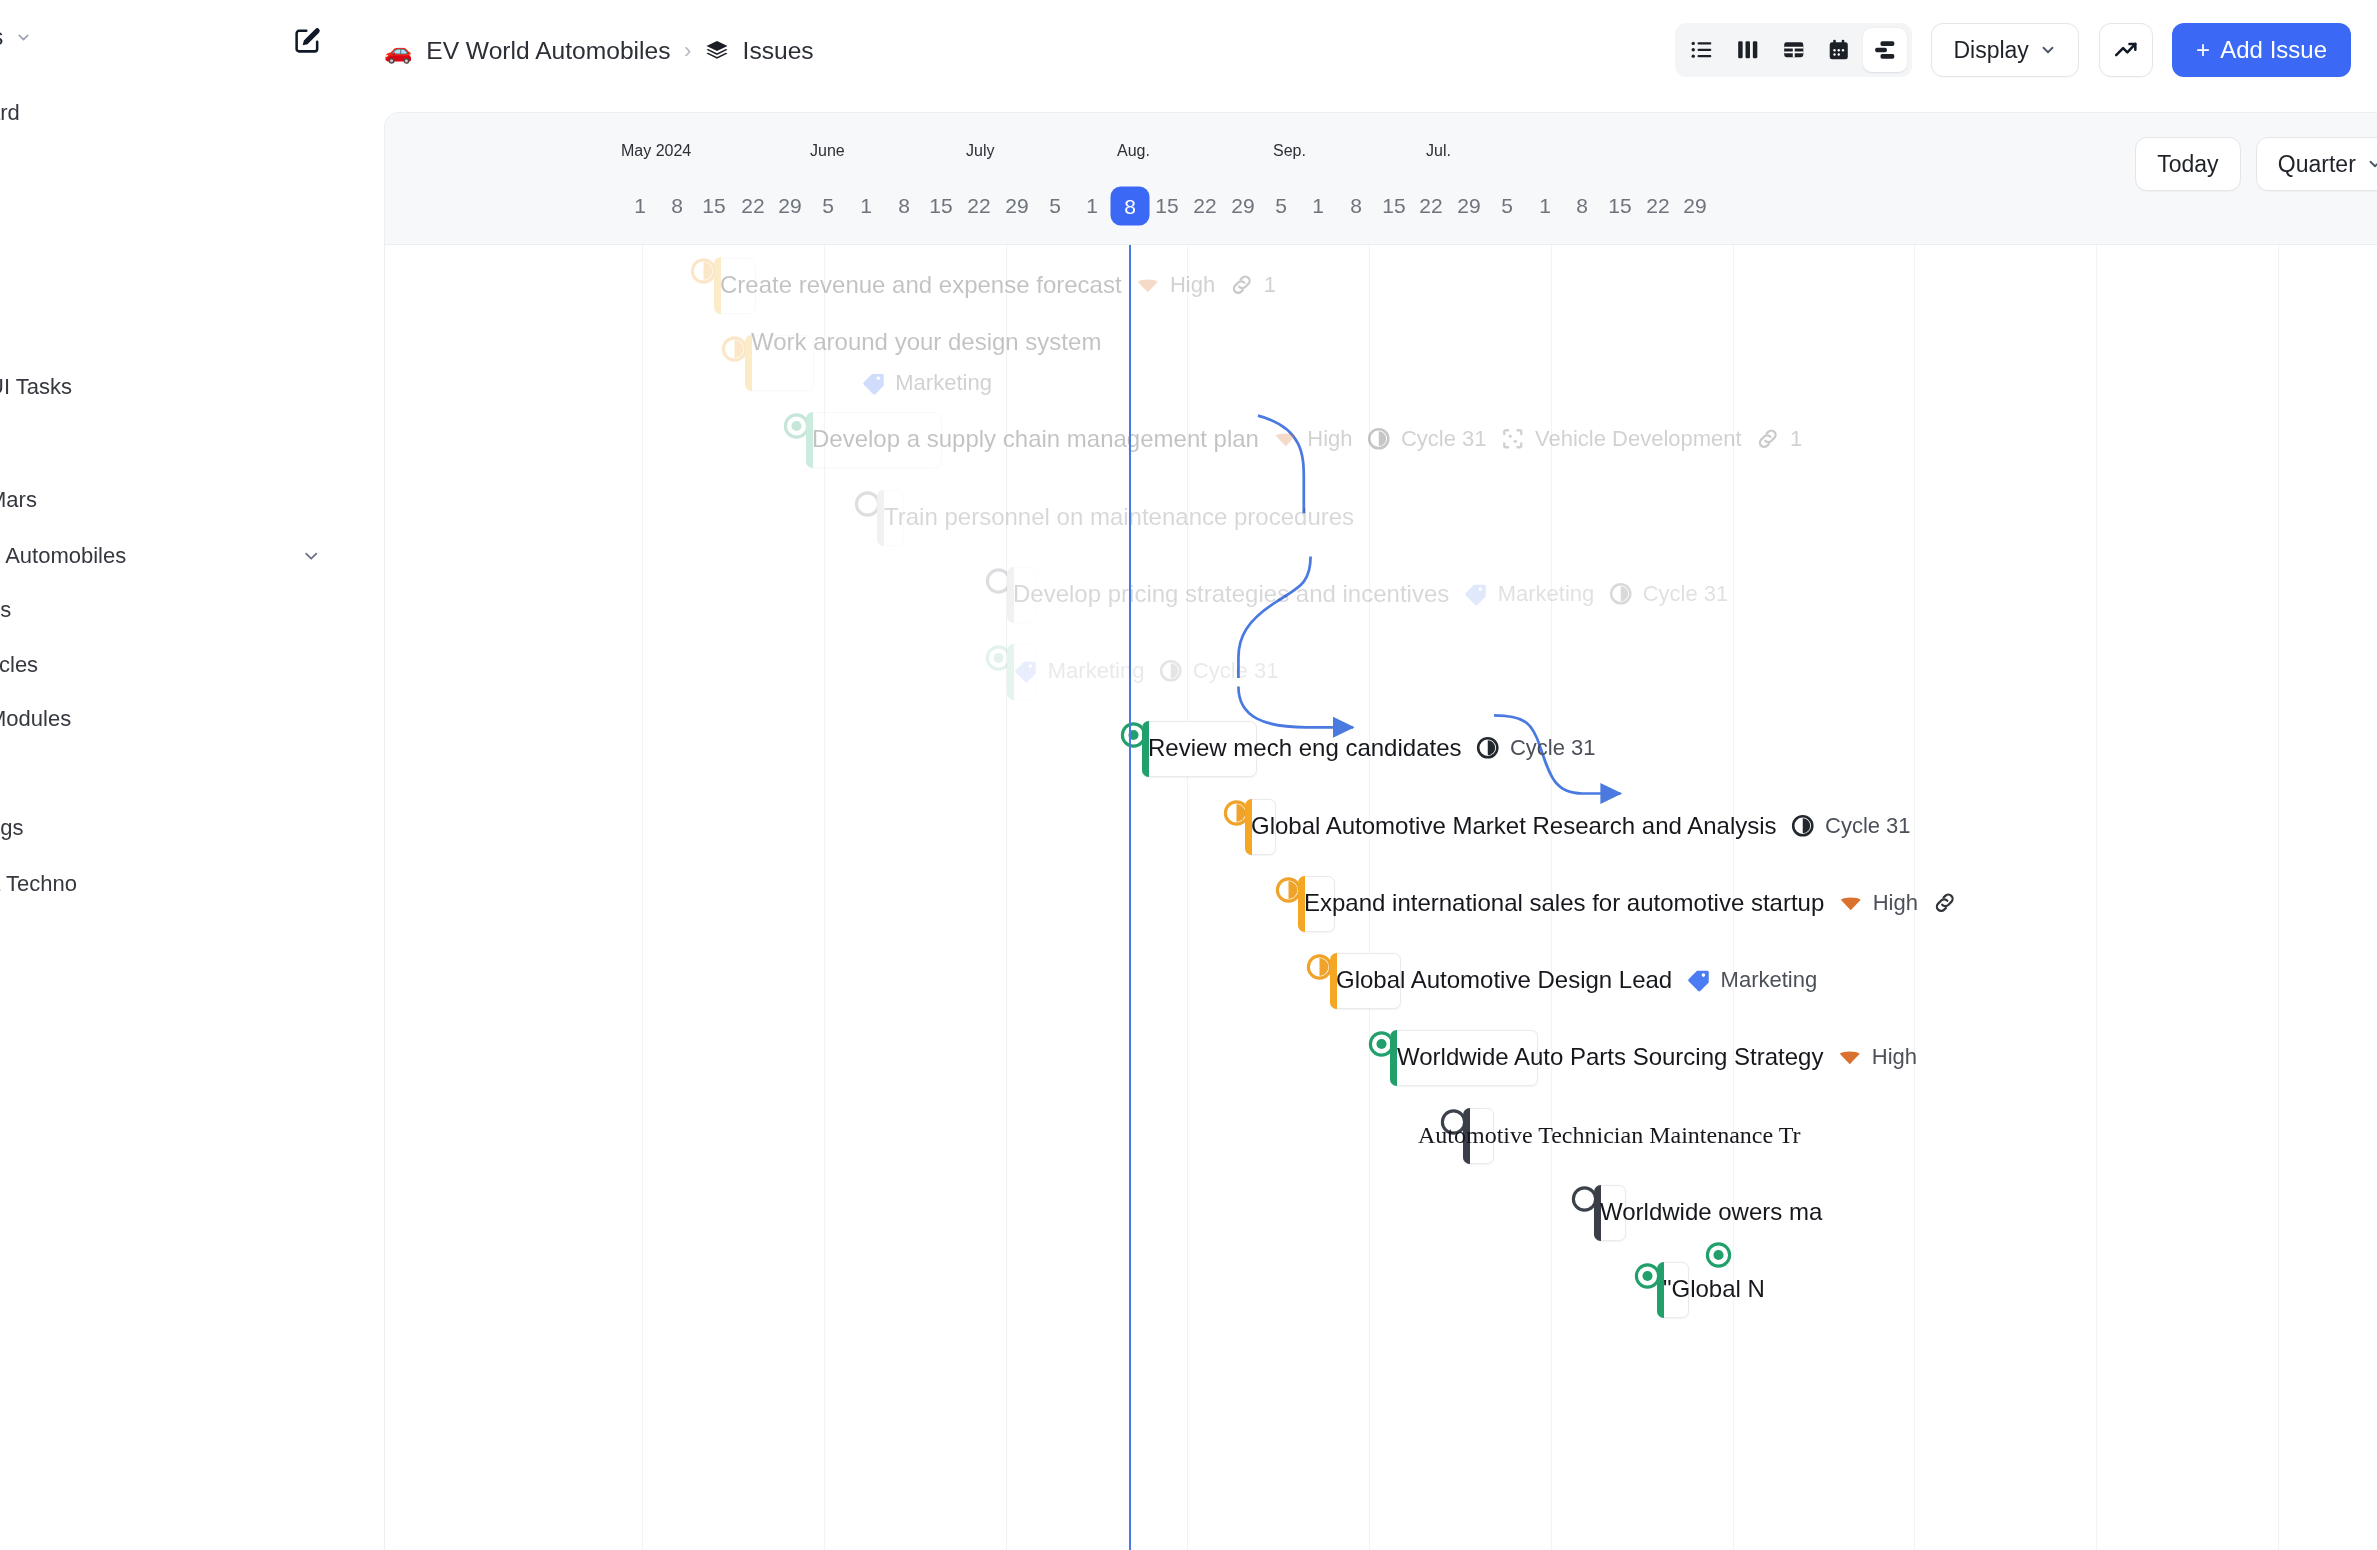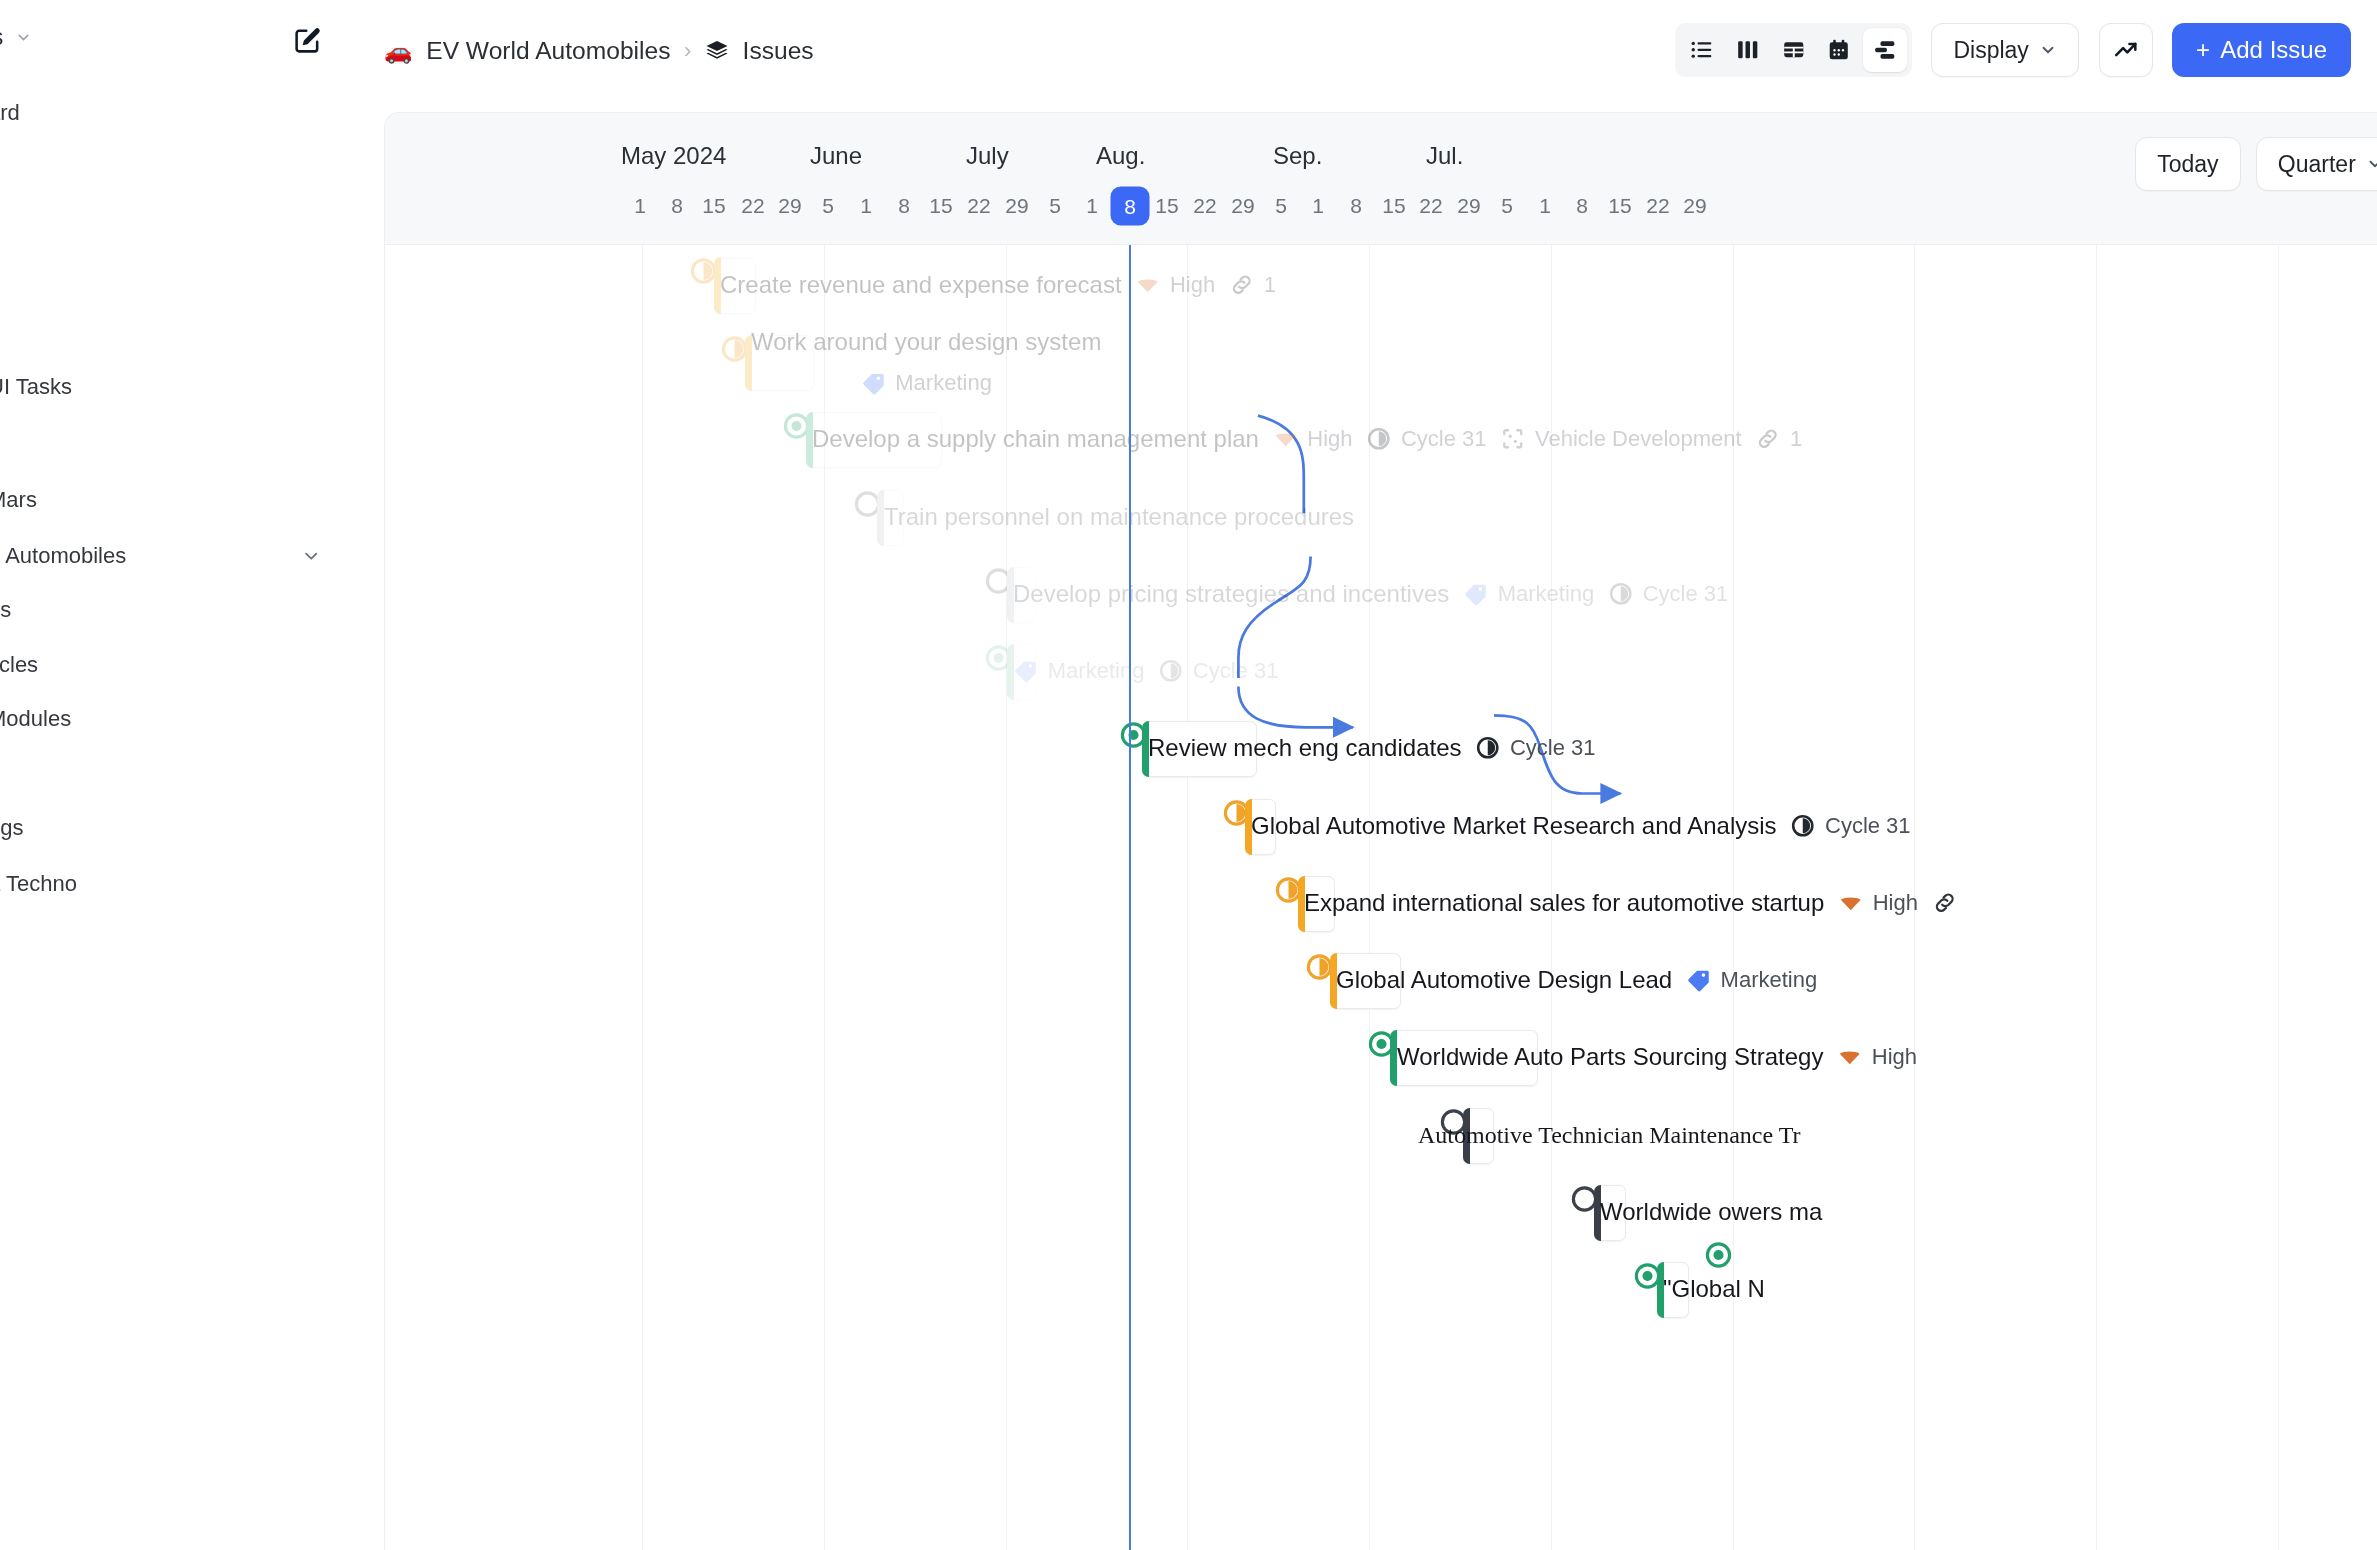--- a/index.html
+++ b/index.html
@@ -84,21 +84,21 @@
     border: 1.3px solid #eceef1; border-radius: 15.3px 0 0 0;
     border-right: none; border-bottom: none;
     overflow: hidden;
   }
   #ganttHeader {
     position: absolute; left:0; top:0; width: 2021px; height: 132px;
     background: #f7f8f9; border-bottom: 1.3px solid #ecedf0;
     border-radius: 14.4px 0 0 0;
   }
   .monthlbl {
-    position: absolute; top: 29px; font-size: 24px; color: #2b2f36; white-space: nowrap;
+    position: absolute; top: 29px; font-size: 16px; color: #2b2f36; white-space: nowrap;
   }
   .ticklbl {
     position: absolute; top: 93px; font-size: 21px; color: #6e737c;
     transform: translate(-50%,-50%); white-space: nowrap;
   }
   .ticklbl.today {
     color: #ffffff; background: #3b69f5;
     width: 39px; height: 39px; border-radius: 10.2px;
     display:flex; align-items:center; justify-content:center;
   }
@@ -274,21 +274,21 @@
     </div>
   </div>
 
   <div id="panel">
 
     <div id="ganttHeader">
       <div id="months">
           <div class="monthlbl" style="left: 236px;">May 2024</div>
           <div class="monthlbl" style="left: 425px; text-align: right;">June</div>
           <div class="monthlbl" style="left: 581px;">July</div>
-          <div class="monthlbl" style="left: 711px;">Aug.</div>
+          <div class="monthlbl" style="left: 732px;">Aug.</div>
           <div class="monthlbl" style="left: 888px;">Sep.</div>
           <div class="monthlbl" style="left: 1041px;">Jul.</div>
         </div>
       <div id="ticks">
           <div class="ticklbl" style="left: 255px;">1</div>
           <div class="ticklbl" style="left: 292px;">8</div>
           <div class="ticklbl" style="left: 329px;">15</div>
           <div class="ticklbl" style="left: 368px;">22</div>
           <div class="ticklbl" style="left: 405px;">29</div>
           <div class="ticklbl" style="left: 443px;">5</div>

